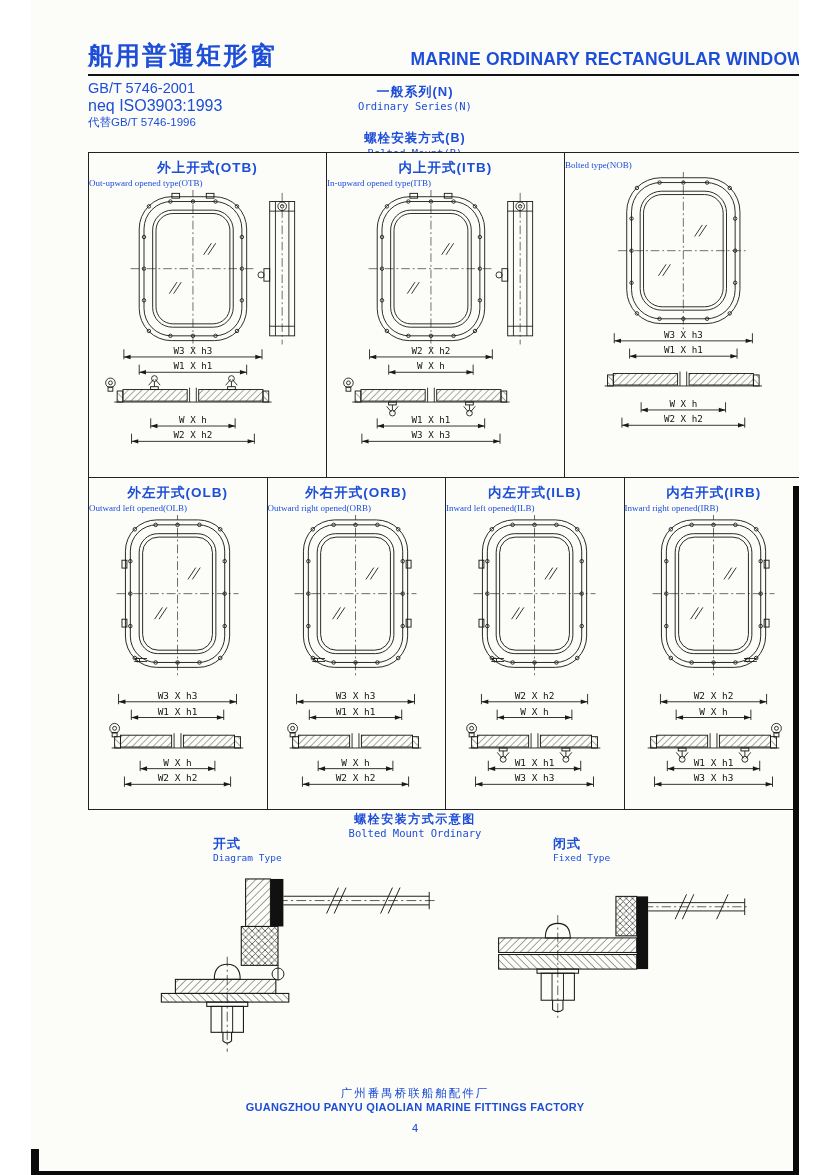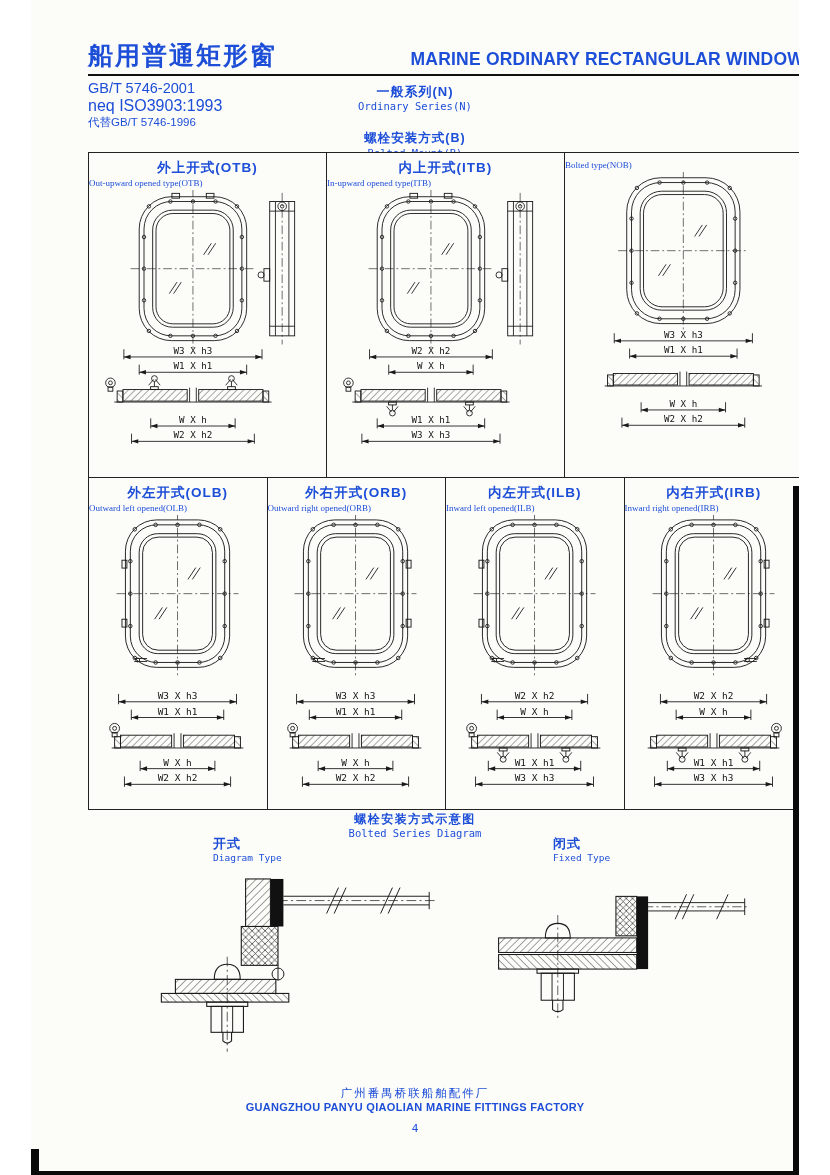--- a/index.html
+++ b/index.html
@@ -635,21 +635,21 @@
             <line x1="27" y1="266" x2="27" y2="276.5" stroke="#1a1a1a" stroke-width="0.9"></line>
             <line x1="147" y1="266" x2="147" y2="276.5" stroke="#1a1a1a" stroke-width="0.9"></line>
             <text x="87" y="271" text-anchor="middle" font-size="9.6" font-family="DejaVu Sans Mono, monospace" fill="#111">W3 X h3</text>
           </svg>
       </div>
     </div>
   </div>
 
   <div class="md-title">
     <div class="mdt-zh">螺栓安装方式示意图</div>
-    <div class="mdt-en">Bolted Series Diagram</div>
+    <div class="mdt-en">Bolted Mount Ordinary</div>
   </div>
   <div class="md-label" id="lbl-open">
     <div class="l-zh">开式</div>
     <div class="l-en">Diagram Type</div>
   </div>
   <div class="md-label" id="lbl-fixed">
     <div class="l-zh">闭式</div>
     <div class="l-en">Fixed Type</div>
   </div>
   <svg id="mount-left" viewBox="0 0 300 185">

